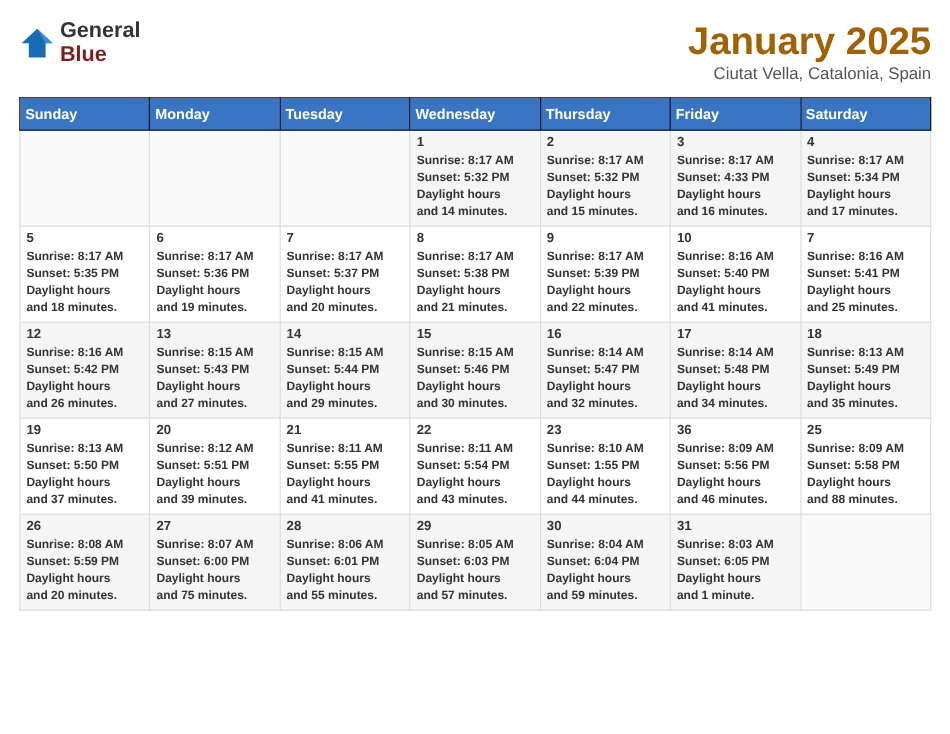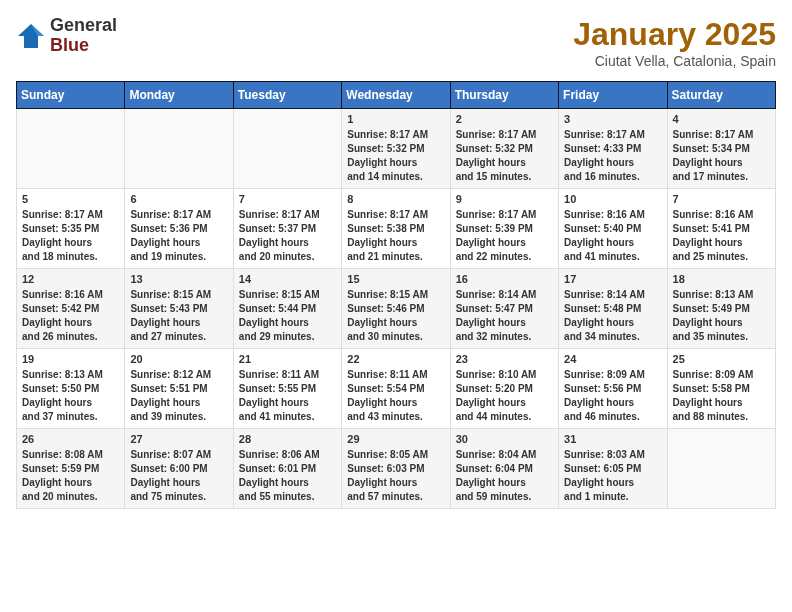--- a/index.html
+++ b/index.html
@@ -211,24 +211,24 @@
         <td>
           <div class="day-number">21</div>
           <div class="day-info"><span>Sunrise: 8:11 AM</span><br><span>Sunset: 5:55 PM</span><br><span>Daylight hours</span><br><span>and 41 minutes.</span><br></div>
         </td>
         <td>
           <div class="day-number">22</div>
           <div class="day-info"><span>Sunrise: 8:11 AM</span><br><span>Sunset: 5:54 PM</span><br><span>Daylight hours</span><br><span>and 43 minutes.</span><br></div>
         </td>
         <td>
           <div class="day-number">23</div>
-          <div class="day-info"><span>Sunrise: 8:10 AM</span><br><span>Sunset: 5:20 PM</span><br><span>Daylight hours</span><br><span>and 44 minutes.</span><br></div>
-        </td>
-        <td>
-          <div class="day-number">24</div>
+          <div class="day-info"><span>Sunrise: 8:10 AM</span><br><span>Sunset: 1:55 PM</span><br><span>Daylight hours</span><br><span>and 44 minutes.</span><br></div>
+        </td>
+        <td>
+          <div class="day-number">36</div>
           <div class="day-info"><span>Sunrise: 8:09 AM</span><br><span>Sunset: 5:56 PM</span><br><span>Daylight hours</span><br><span>and 46 minutes.</span><br></div>
         </td>
         <td>
           <div class="day-number">25</div>
           <div class="day-info"><span>Sunrise: 8:09 AM</span><br><span>Sunset: 5:58 PM</span><br><span>Daylight hours</span><br><span>and 88 minutes.</span><br></div>
         </td>
       </tr>
       <tr>
         <td>
           <div class="day-number">26</div>

